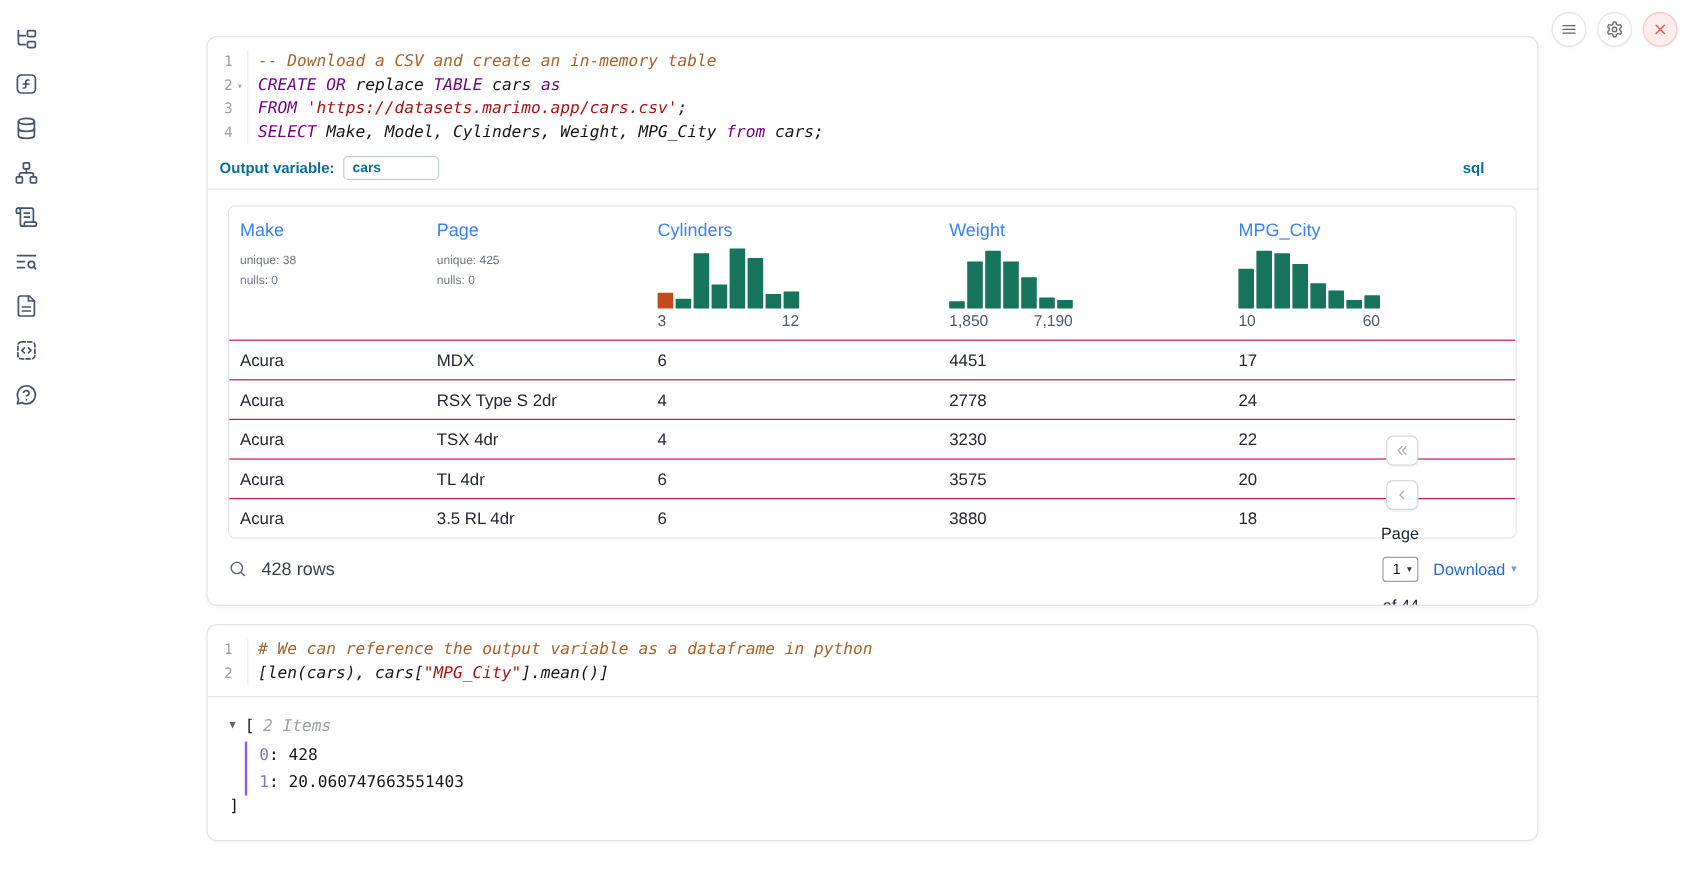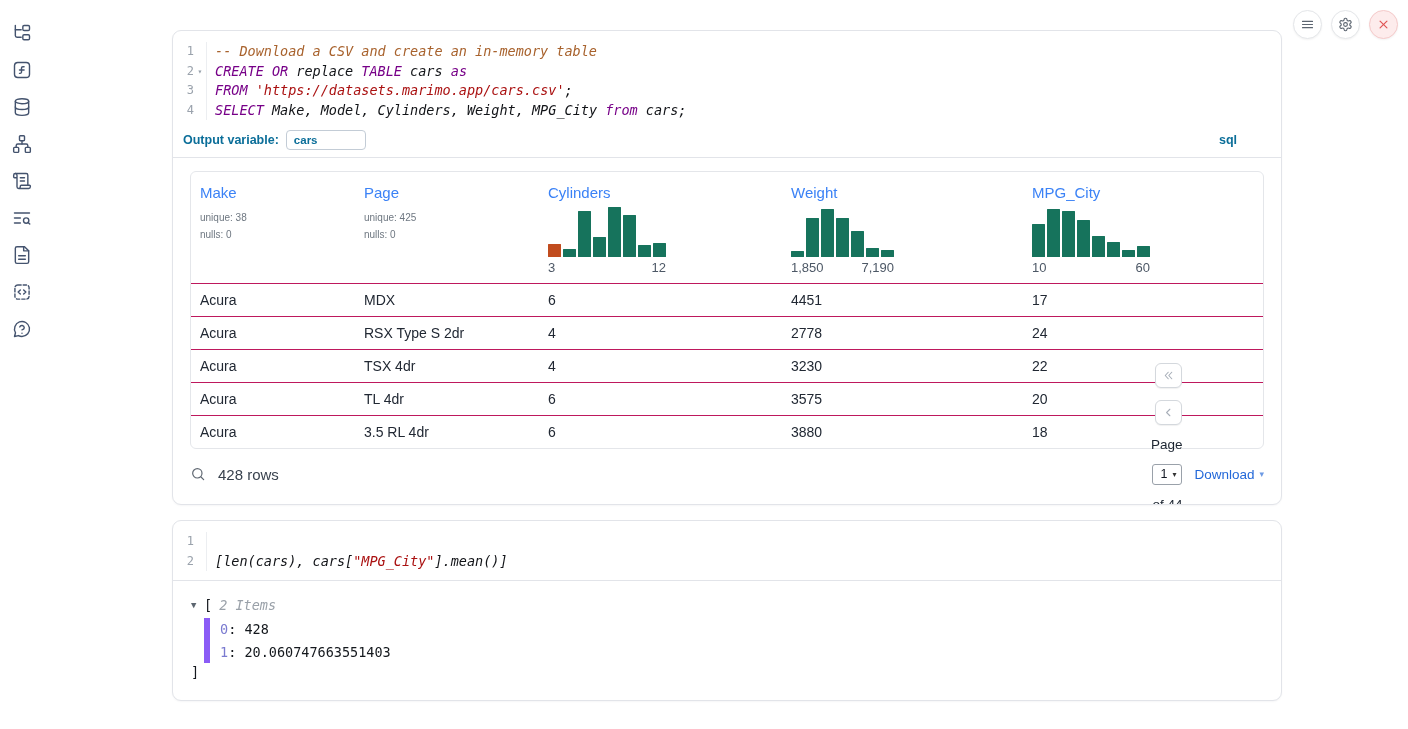--- a/index.html
+++ b/index.html
@@ -95,21 +95,21 @@
               font-size:13.5px; cursor:pointer; }
   .download .caret { font-size:9px; color:#6d9ae4; }
 
   
   .tree { font-family:"DejaVu Sans Mono", monospace; font-size:13.5px; color:#14181d;
           padding:14px 17px 18px 18px; }
   .tree-head { display:flex; align-items:center; height:20px; }
   .tree-chevron { font-size:9px; color:#5d6670; width:13px; cursor:pointer; }
   .tree-bracket { color:#14181d; }
   .tree-items-label { margin-left:7px; color:#9aa1a9; font-style:italic; }
-  .tree-entries { margin-left:13px; border-left:6px solid #8b5cf6; padding-left:10px; margin-top:3px; }
+  .tree-entries { margin-left:13px; border-left:2px solid #8b5cf6; padding-left:10px; margin-top:3px; }
   .tree-entry { height:22.5px; line-height:22.5px; }
   .tree-key { color:#7a7ad0; }
   .tree-close { height:19px; line-height:19px; }
 </style>
 </head>
 <body>
 
 <nav class="sidebar" id="sidebar">
     <div class="side-btn">
       <svg viewBox="0 0 24 24">
@@ -401,20 +401,21 @@
     </div>
   </section>
 
   <section class="cell">
     <div class="code-area py-editor" id="py-code">
         <div class="code-line">
           <div class="gutter">
             <span class="gutter-num">1</span>
             <span class="gutter-fold"></span>
           </div>
+          <span class="code-text"><span class="tok-comment"># We can reference the output variable as a dataframe in python</span></span>
         </div>
         <div class="code-line">
           <div class="gutter">
             <span class="gutter-num">2</span>
             <span class="gutter-fold"></span>
           </div>
           <span class="code-text"><span class="tok-plain">[len(cars), cars[</span><span class="tok-str">"MPG_City"</span><span class="tok-plain">].mean()]</span></span>
         </div>
       </div>
     <div class="tree">

